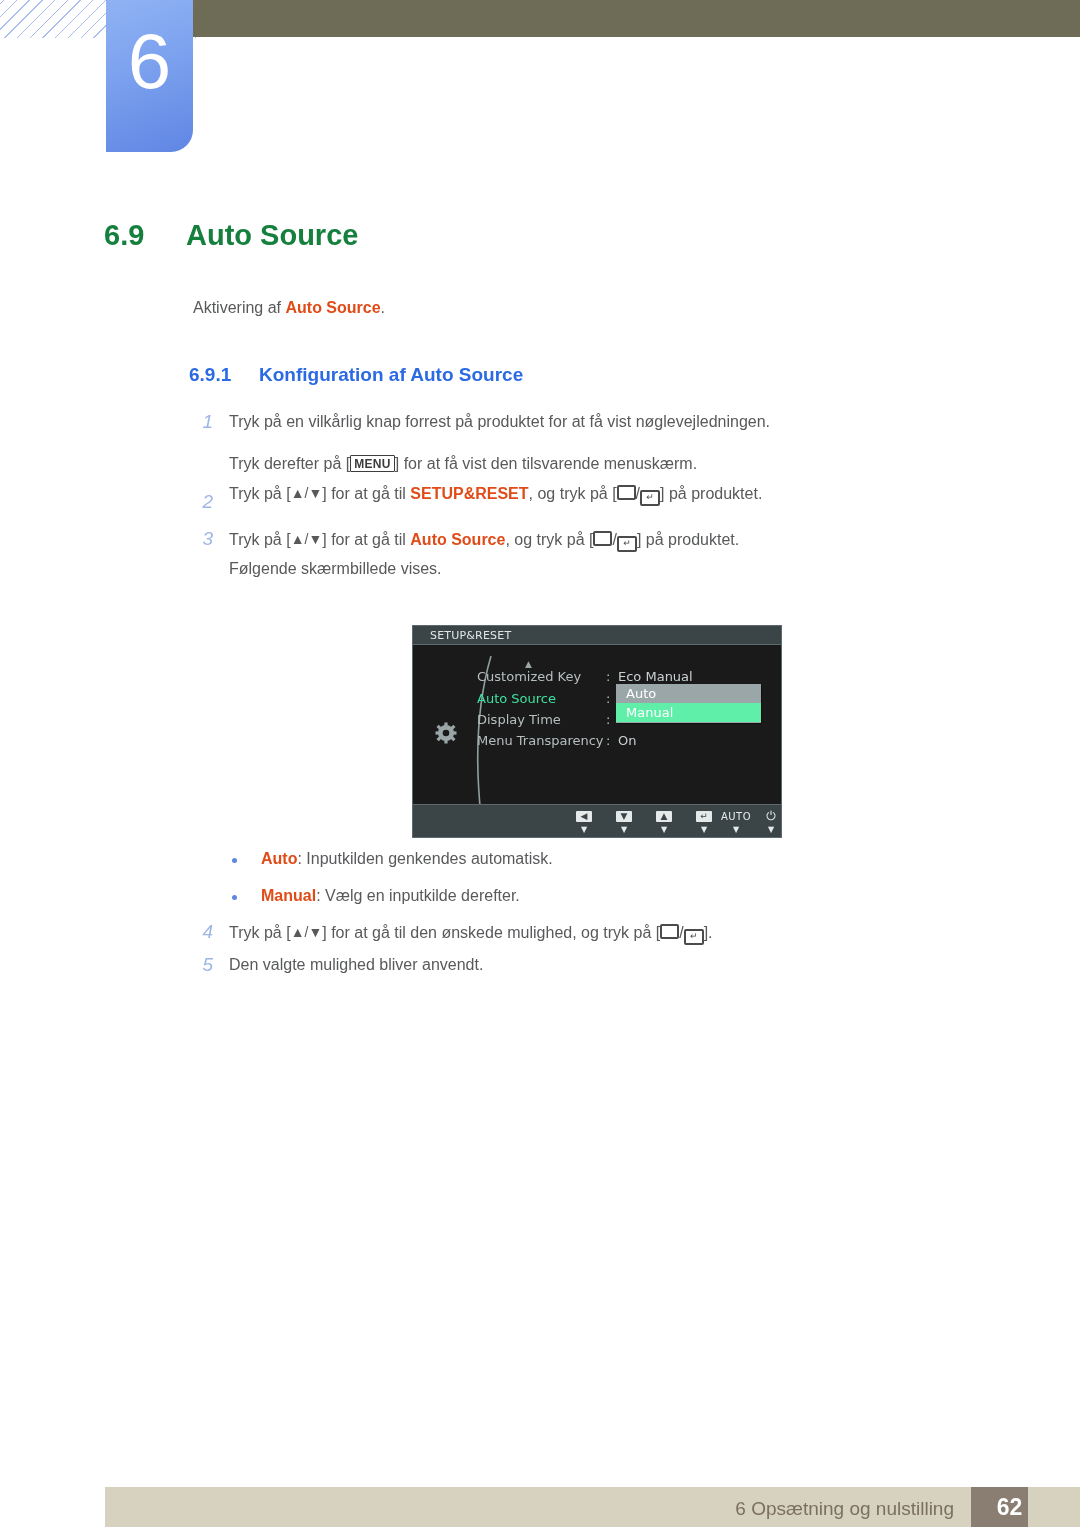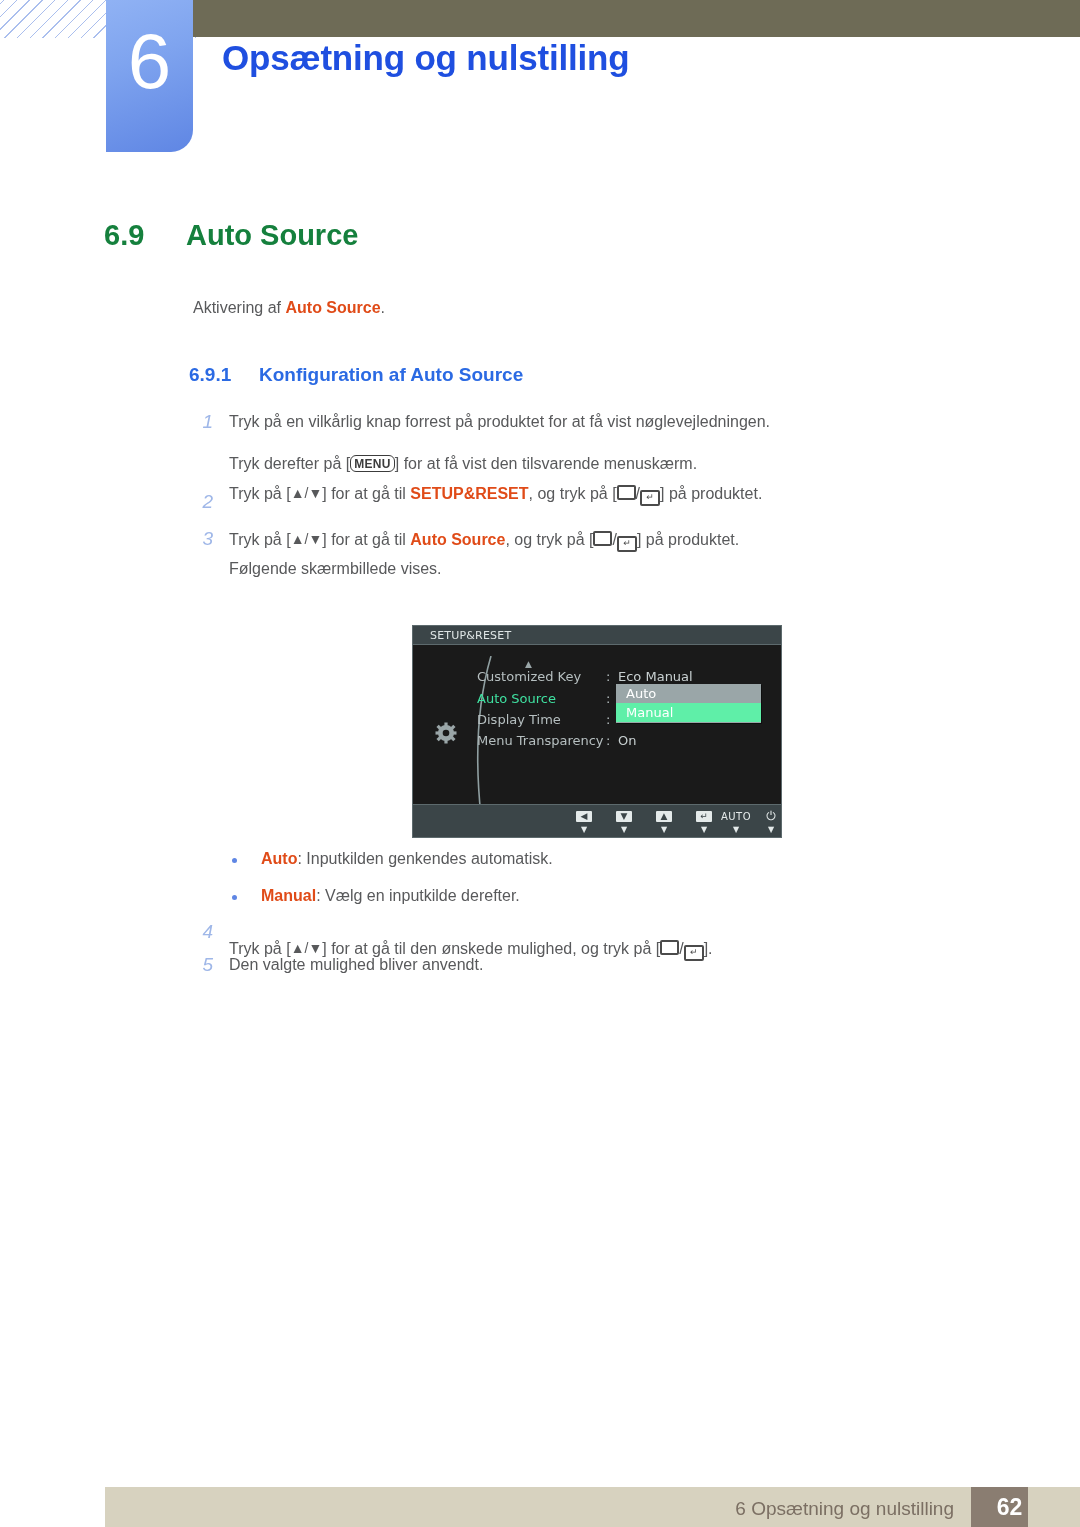--- a/index.html
+++ b/index.html
@@ -115,21 +115,21 @@
   }
 
   
   .keycap-menu {
     font-size: 12px;
     font-weight: bold;
     letter-spacing: .3px;
     color: #3c3c3c;
     border: 1.4px solid #3c3c3c;
     padding: 1px 3px 0 3px;
-    border-radius: 6px;
+    border-radius: 1px;
     position: relative;
     top: -1px;
   }
   .tri { font-size: 14px; position: relative; top: -1px; letter-spacing: 0; }
   .gl-rect {
     display: inline-block;
     width: 15px; height: 11px;
     border: 2px solid #4b4b4b;
     border-radius: 2px;
     position: relative;
@@ -310,21 +310,20 @@
 </style>
 </head>
 <body>
 
 <div id="header">
   <div id="hatch"></div>
   <div id="olive-bar"></div>
   <div id="chapter-block">
     <div id="chapter-number">6</div>
   </div>
-  <div id="chapter-title">Opsætning og nulstilling</div>
 </div>
 
 <div id="content">
 
   <div class="sec-num" id="sec-9-num">6.9</div>
   <div class="sec-title" id="sec-9-title">Auto Source</div>
 
   <div id="intro">
     <span>Aktivering af </span><span class="orange">Auto Source</span><span>.</span>
   </div>
@@ -335,21 +334,21 @@
   <div id="steps-host">
       <div class="step-num" style="top: 411px; left: 189px;">1</div>
       <div class="step-txt" style="top: 413px;"><span>Tryk på en vilkårlig knap forrest på produktet for at få vist nøglevejledningen.</span></div>
       <div class="sub-txt" style="top: 455px;"><span>Tryk derefter på [</span><span class="keycap-menu">MENU</span><span>] for at få vist den tilsvarende menuskærm.</span></div>
       <div class="step-num" style="top: 491px; left: 189px;">2</div>
       <div class="step-txt" style="top: 484px;"><span>Tryk på [</span><span class="tri">▲/▼</span><span>] for at gå til </span><span class="orange">SETUP&amp;RESET</span><span>, og tryk på [</span><span class="gl-rect"></span><span>/</span><span class="gl-enter">↵</span><span>] på produktet.</span></div>
       <div class="step-num" style="top: 528px; left: 189px;">3</div>
       <div class="step-txt" style="top: 530px;"><span>Tryk på [</span><span class="tri">▲/▼</span><span>] for at gå til </span><span class="orange">Auto Source</span><span>, og tryk på [</span><span class="gl-rect"></span><span>/</span><span class="gl-enter">↵</span><span>] på produktet.</span></div>
       <div class="sub-txt" style="top: 560px;"><span>Følgende skærmbillede vises.</span></div>
       <div class="step-num" style="top: 921px; left: 189px;">4</div>
-      <div class="step-txt" style="top: 923px; margin-top: 16px;"><span>Tryk på [</span><span class="tri">▲/▼</span><span>] for at gå til den ønskede mulighed, og tryk på [</span><span class="gl-rect"></span><span>/</span><span class="gl-enter">↵</span><span>].</span></div>
+      <div class="step-txt" style="top: 923px;"><span>Tryk på [</span><span class="tri">▲/▼</span><span>] for at gå til den ønskede mulighed, og tryk på [</span><span class="gl-rect"></span><span>/</span><span class="gl-enter">↵</span><span>].</span></div>
       <div class="step-num" style="top: 954px; left: 189px;">5</div>
       <div class="step-txt" style="top: 956px;"><span>Den valgte mulighed bliver anvendt.</span></div>
     </div>
 
   <div id="bullets-host">
       <div class="bullet-dot" style="top: 858px;"></div>
       <div class="bullet-txt" style="top: 850px;"><span class="orange">Auto</span><span>: Inputkilden genkendes automatisk.</span></div>
       <div class="bullet-dot" style="top: 895px;"></div>
       <div class="bullet-txt" style="top: 887px;"><span class="orange">Manual</span><span>: Vælg en inputkilde derefter.</span></div>
     </div>

